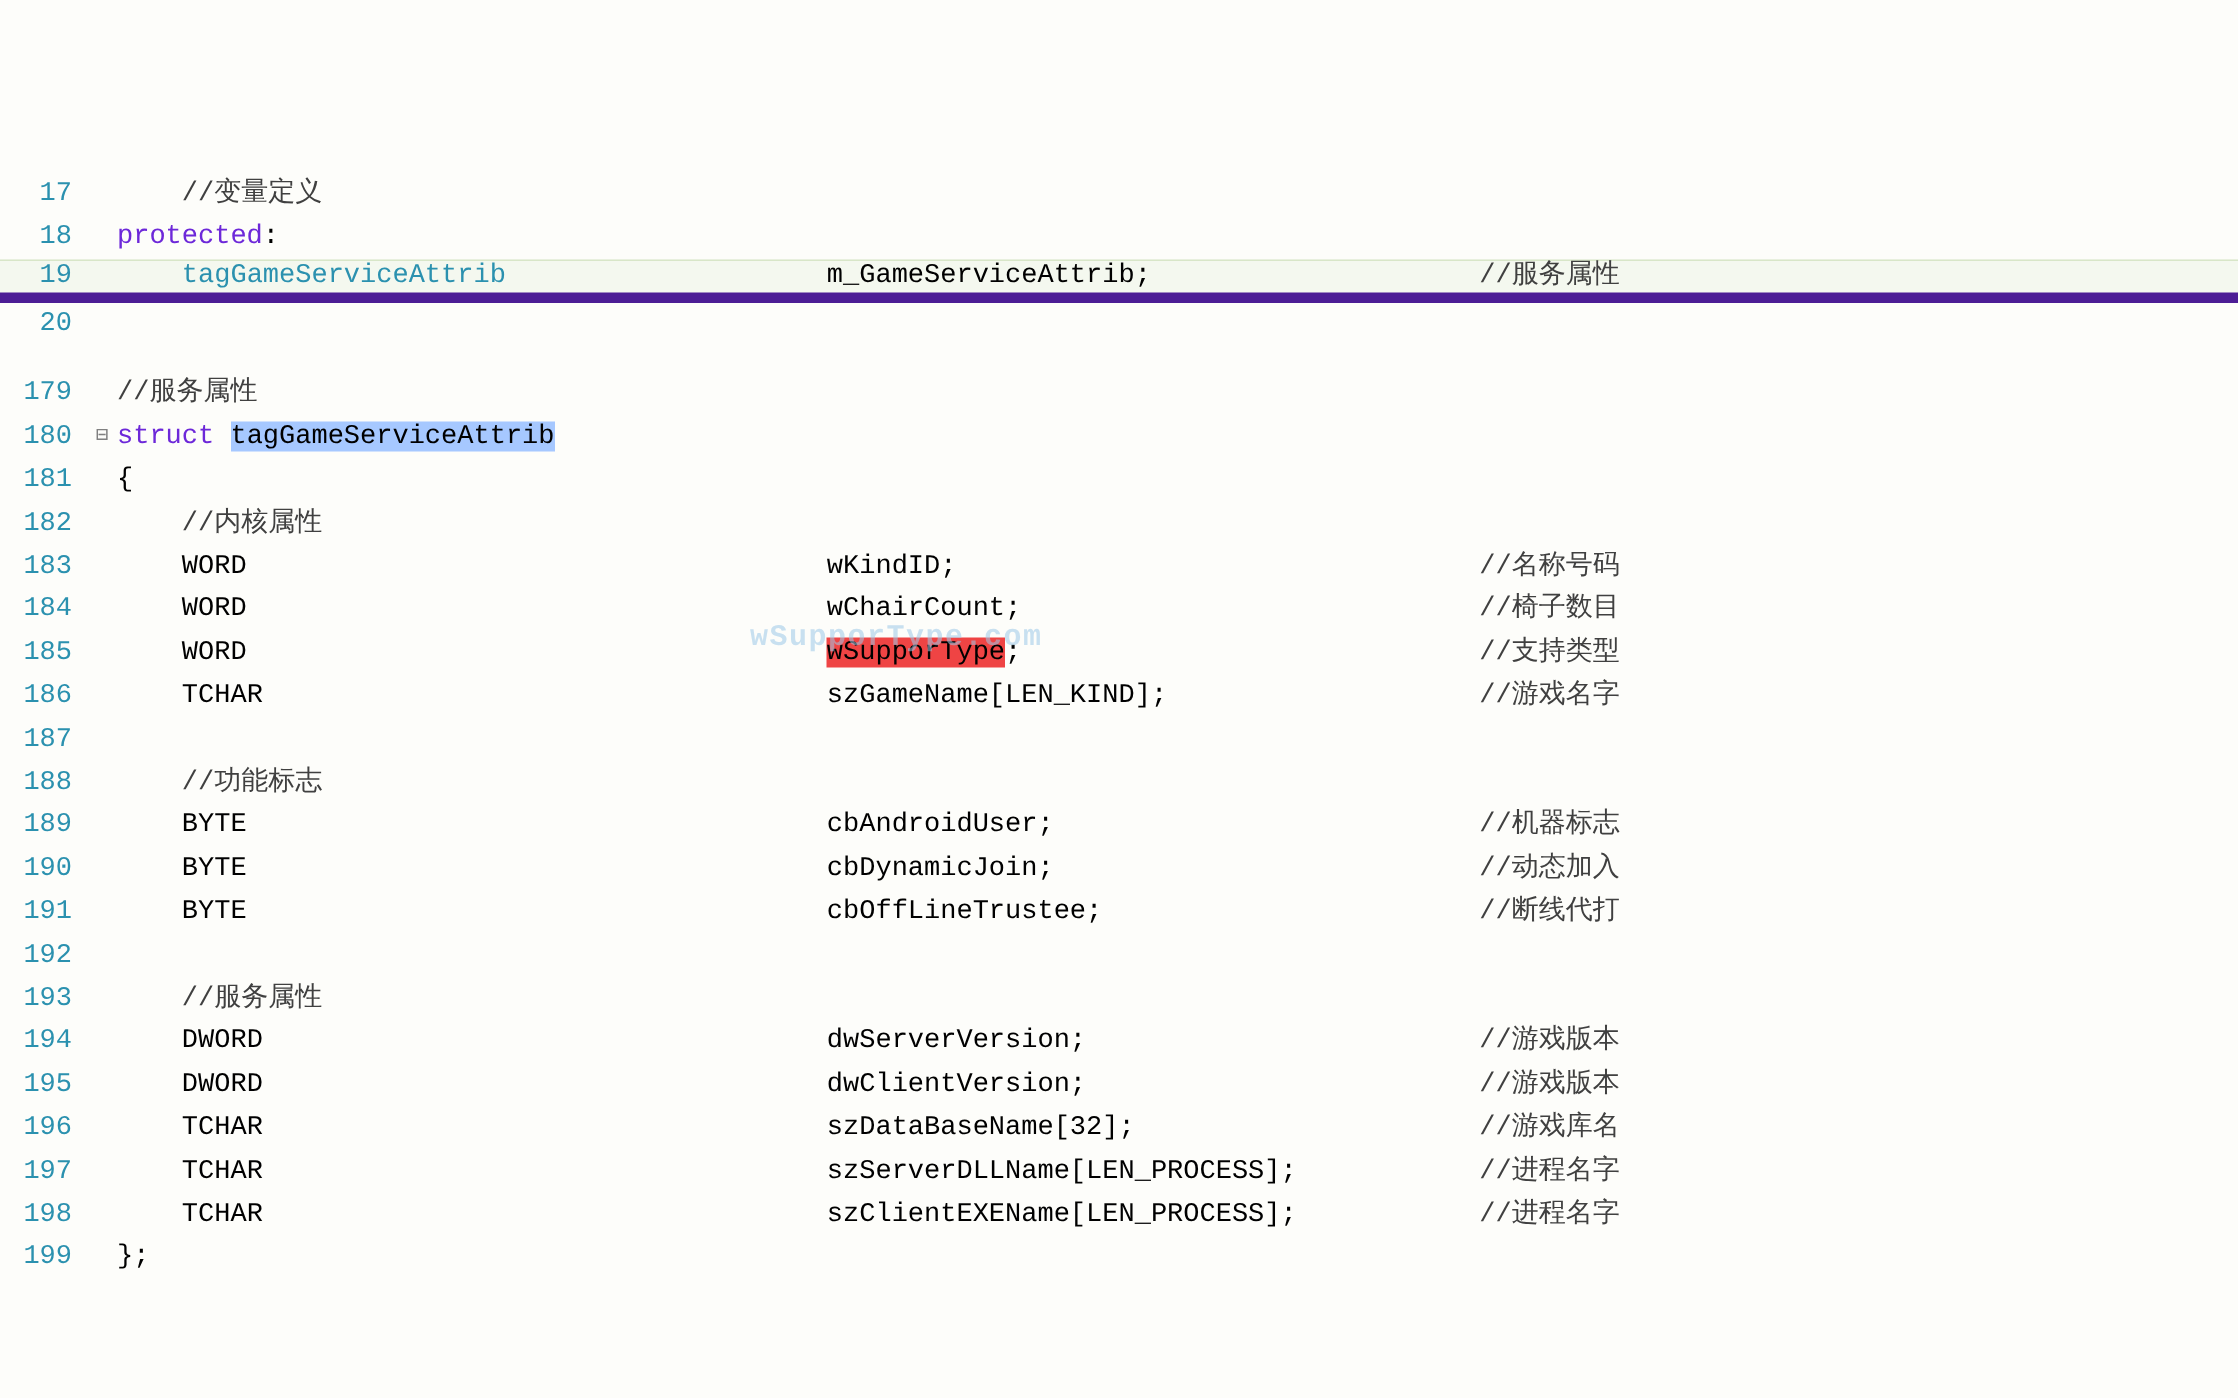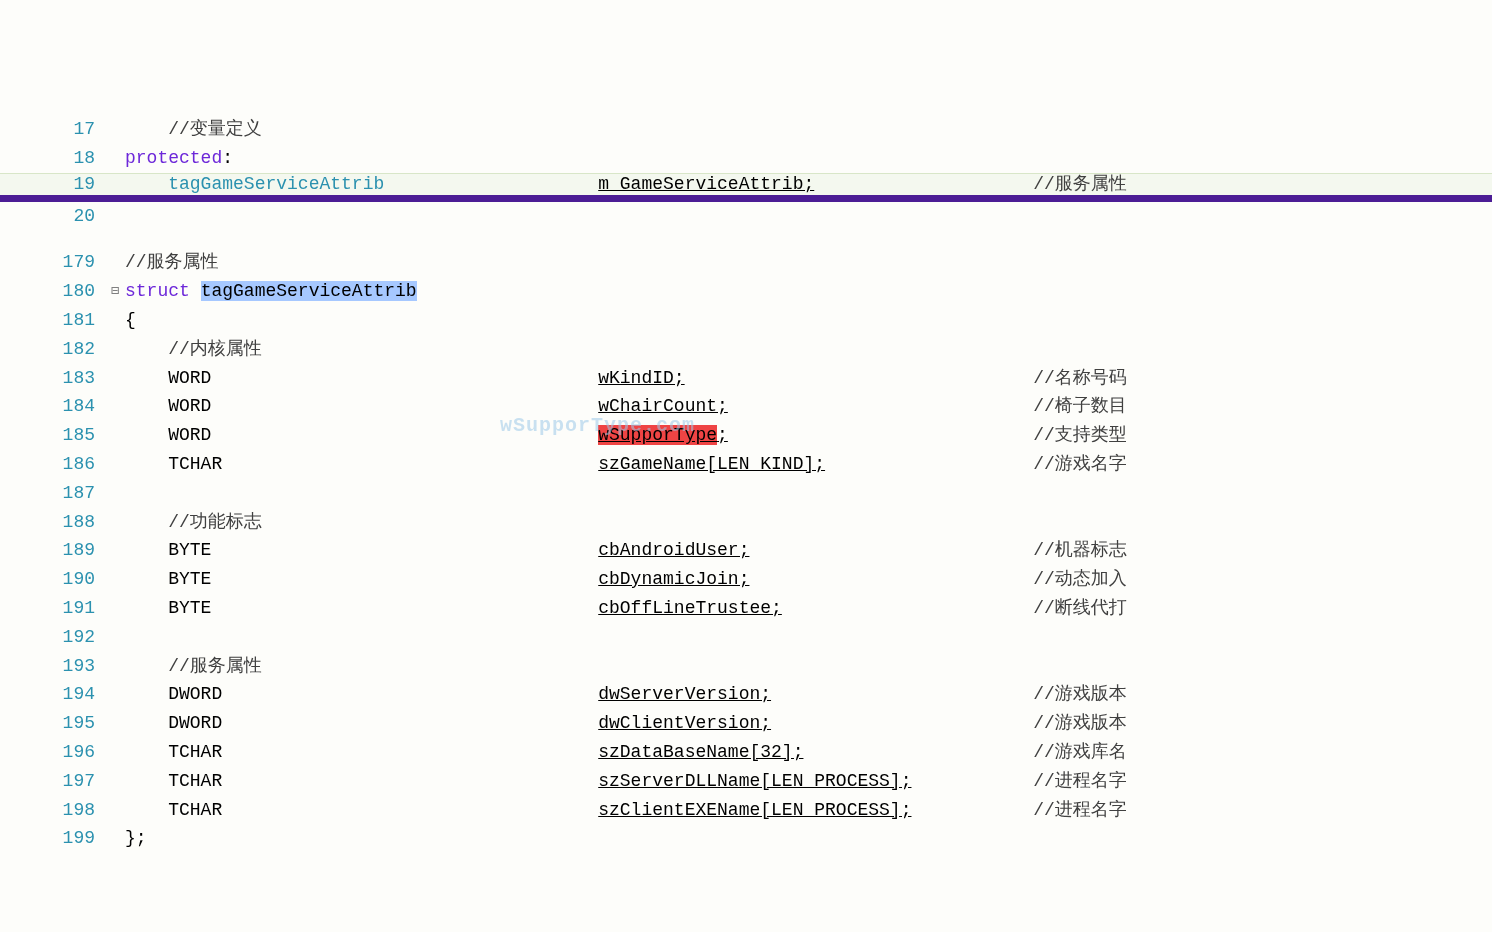--- a/index.html
+++ b/index.html
@@ -4,21 +4,21 @@
 <style>
   * { margin: 0; padding: 0; box-sizing: border-box; }
   body {
     font-family: "Courier New", monospace;
     font-size: 18px;
     background: #fdfdfa;
     white-space: pre;
     line-height: 1.6;
   }
   .editor { display: flex; flex-direction: column; }
-  .line { display: flex; align-items: center; height: 28.8px; padding-left: 47px; }
+  .line { display: flex; align-items: center; height: 28.8px; }
   .gutter {
     width: 58px;
     text-align: right;
     padding-right: 10px;
     color: #2b91af;
     user-select: none;
     flex-shrink: 0;
   }
   .fold {
     width: 20px;
@@ -31,21 +31,21 @@
   .code { flex: 1; }
   .kw { color: #6d28d9; }
   .comment { color: #404040; }
   .ident { color: #2b91af; }
   .black { color: #000; }
   .highlight-line { background: #f4f8ef; border-top: 1px solid #d8e6c8; border-bottom: 7px solid #4c1d95; }
   .selected { background: #a6c8ff; color: #000; }
   .sel2 { background: #ef4444; }
   .gap { height: 18px; }
   .col-type { display: inline-block; width: 430px; }
-  .col-name { display: inline-block; width: 435px; text-decoration: underline; }
+  .col-name { display: inline-block; width: 435px; }
   .watermark {
     position: absolute;
     left: 500px; top: 410px;
     color: #9ecae8; opacity: 0.55;
     font-weight: bold; font-size: 20px;
     pointer-events: none;
     letter-spacing: 1px;
   }
 </style>
 </head>

